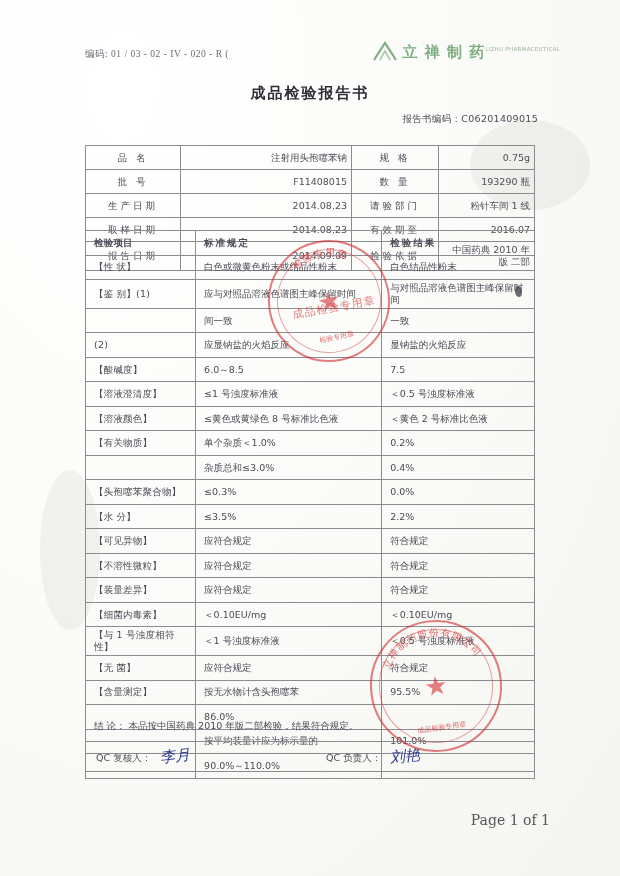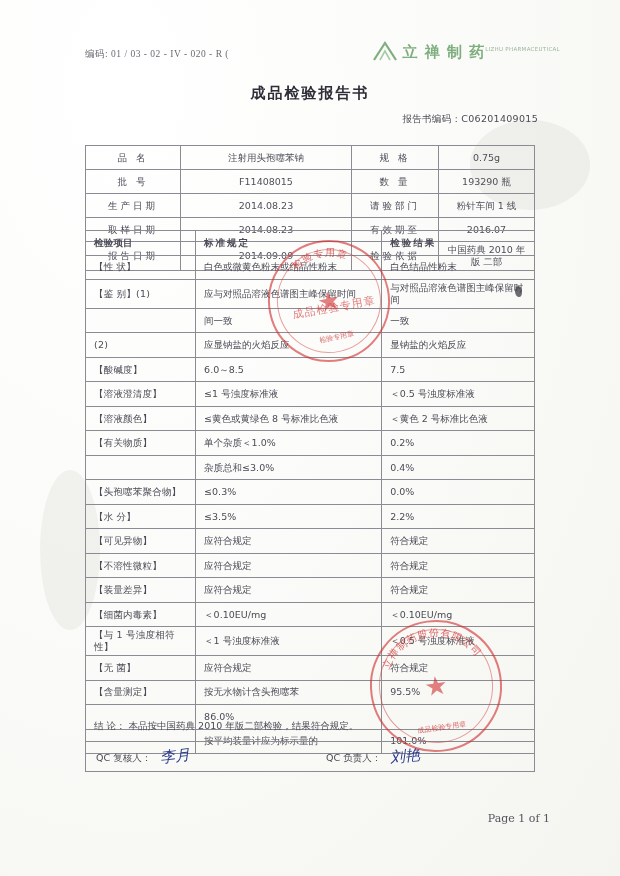--- a/index.html
+++ b/index.html
@@ -53,21 +53,21 @@
     border:1px solid #8b8b93;
     font-size:9.5px;
     color:#3d3d48;
     padding:2px 4px;
     vertical-align:middle;
     line-height:1.25;
   }
   .tbl-info{left:85px;top:121px;width:450px;margin-top:24px;}
   .tbl-info td{height:19px;}
   .lbl{text-align:center;letter-spacing:3px;color:#4b4b57;}
-  .val{text-align:center;color:#4f4f5b;}
+  .val{text-align:right;color:#4f4f5b;}
 
   .tbl-main{left:85px;top:230px;width:450px;}
   .tbl-main td{height:19.5px;}
   .th{
     text-align:left;font-weight:bold;letter-spacing:2px;color:#33333e;height:21px;
   }
   .c-item{width:108px;padding-left:8px;color:#4b4b57;letter-spacing:.2px;}
   .c-spec{width:190px;padding-left:8px;color:#4b4b57;}
   .c-res{width:152px;padding-left:8px;color:#4b4b57;}
 
@@ -83,21 +83,21 @@
   }
   .sign-row .s1{padding-left:10px;width:210px;}
   .sign-row .s2{padding-left:20px;}
   .sig{
     font-family:"DejaVu Serif","Liberation Serif",serif;
     color:#2b3a8c;font-size:15px;font-style:italic;margin-left:6px;
     transform:rotate(-6deg);display:inline-block;
   }
 
   .pagefoot{
-    position:absolute;right:70px;top:812px;font-size:11px;color:#55555f;
+    position:absolute;right:70px;top:812px;font-size:14px;color:#55555f;
     font-family:"DejaVu Serif","Liberation Serif",serif;
   }
 
   
   .stamp{
     position:absolute;border-radius:50%;
     border:2.4px solid rgba(208,46,46,.62);
     color:rgba(208,46,46,.68);
     display:flex;align-items:center;justify-content:center;
     transform:rotate(-12deg);
@@ -303,20 +303,25 @@
         <tr>
           <td class="c-item"></td>
           <td class="c-spec">86.0%</td>
           <td class="c-res"></td>
         </tr>
         <tr>
           <td class="c-item"></td>
           <td class="c-spec">按平均装量计应为标示量的</td>
           <td class="c-res">101.0%</td>
         </tr>
+        <tr>
+          <td class="c-item"></td>
+          <td class="c-spec">90.0%～110.0%</td>
+          <td class="c-res"></td>
+        </tr>
       </tbody>
   </table>
 
   <div class="concl">
     <span>结  论：</span>
     <span>本品按中国药典 2010 年版二部检验，结果符合规定。</span>
   </div>
 
   <div class="sign-row">
     <div class="s1">

